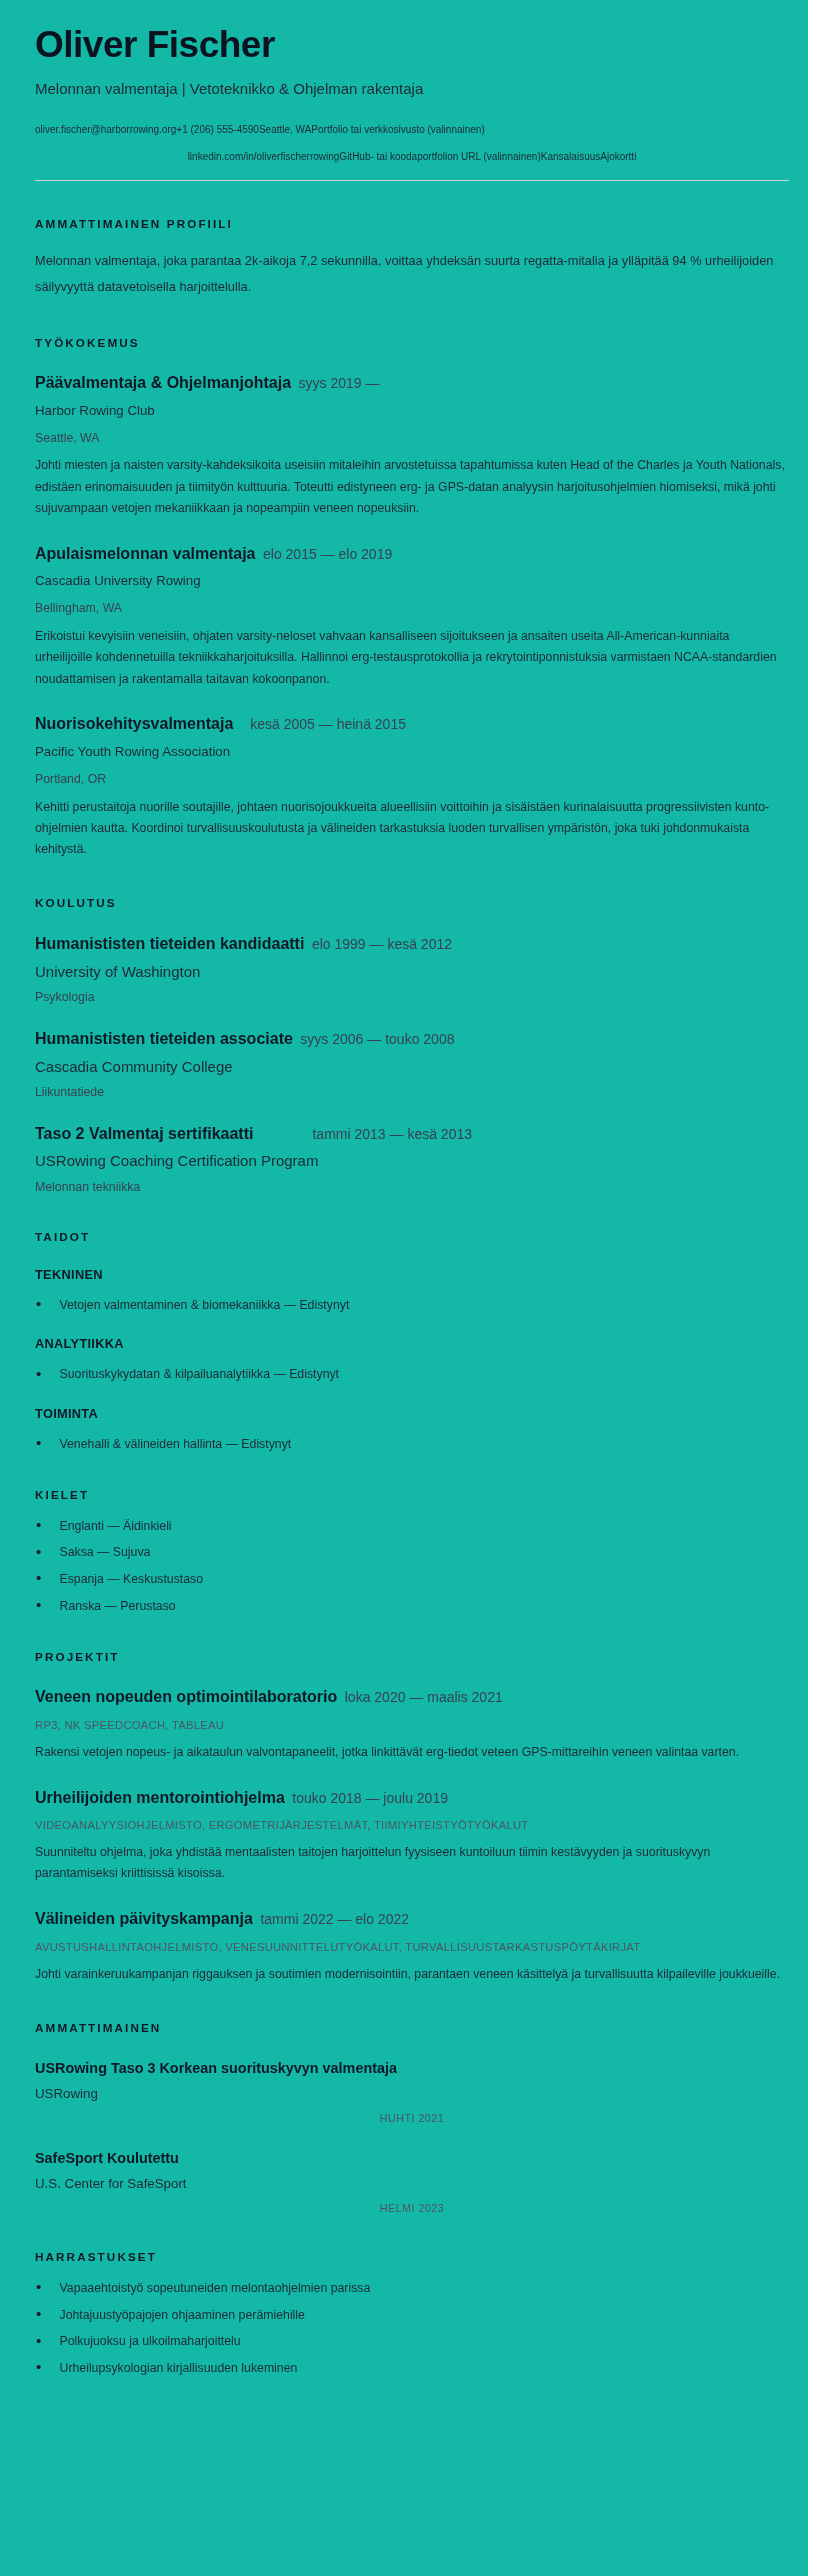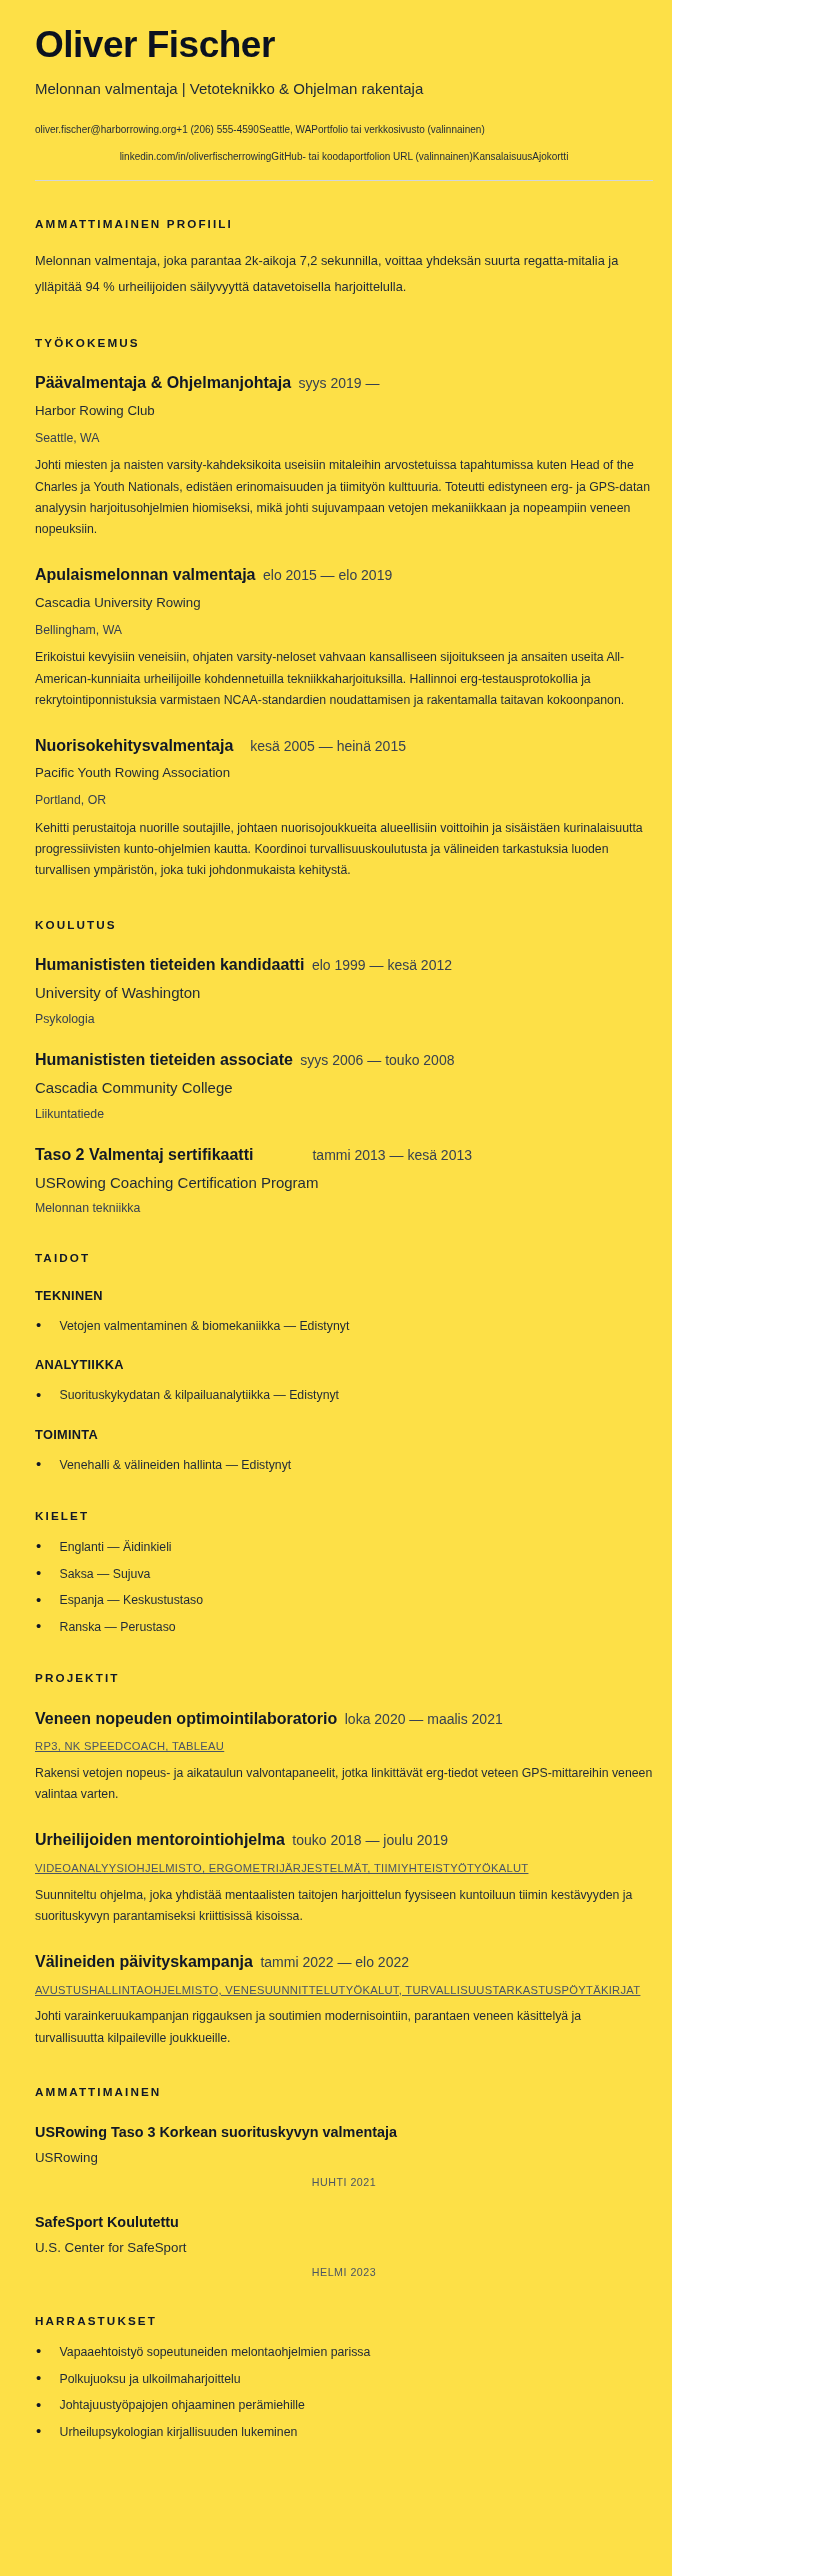--- a/index.html
+++ b/index.html
@@ -1,20 +1,20 @@
 <!DOCTYPE html>
 <html lang="fi" style="font-size:8.5px"><head>
 <meta charset="utf-8">
 <style>
   html,body{margin:0;padding:0;background:#ffffff;}
   .page{
-    width:672px;min-height:2576px;box-sizing:border-box;
+    width:808px;min-height:2576px;box-sizing:border-box;
     padding:23.5px 19px 32px 35px;
     font-family:"Liberation Sans","DejaVu Sans",sans-serif;
-    color:#111827;background:#fde047;
+    color:#111827;background:#14b8a6;
   }
   h1.name{font-size:37px;font-weight:700;margin:0;letter-spacing:-0.5px;color:#0b1220;}
   .subtitle{font-size:15px;margin-top:14px;color:#1f2937;}
   .contact-row{font-size:10px;color:#1f2937;margin-top:27px;line-height:1.25;}
   .contact-row.second{margin-top:15px;text-align:center;}
   .contact-row span{white-space:pre-wrap;}
   hr.header-divider{border:none;border-top:1.1px solid #d1d5db;margin:16px 0 0 0;}
   section{margin-top:36px;}
   h2.section-title{font-size:11.7px;font-weight:700;letter-spacing:2.1px;margin:0;color:#111827;}
   p.profile-text{font-size:12.8px;line-height:26px;margin:18px 0 0 0;color:#1f2937;max-width:760px;}
@@ -29,21 +29,21 @@
   p.entry-desc{font-size:12.3px;line-height:21.3px;color:#1f2937;margin:10.7px 0 0 0;max-width:766px;}
   .edu-school{font-size:15px;color:#1f2937;margin-top:9.6px;}
   .edu-field{font-size:12.3px;color:#374151;margin-top:10.7px;}
   .skill-group{margin-top:23.5px;}
   h3.skill-cat{font-size:12.8px;font-weight:700;letter-spacing:0.3px;margin:0;color:#111827;}
   ul.dotlist{list-style:none;margin:16px 0 0 0;padding:0;}
   .dotlist li{position:relative;padding-left:24.5px;font-size:12.3px;color:#1f2937;margin-top:11.7px;line-height:15px;}
   .dotlist li:first-child{margin-top:0;}
   .dotlist li::before{content:"\2022";position:absolute;left:1.1px;top:-1.6px;font-size:15px;color:#111827;}
   ul.lang-list{margin-top:18px;}
-  .proj-tech{font-size:11.2px;color:#4b5563;letter-spacing:0.3px;margin-top:12.8px;text-decoration:underline;}
+  .proj-tech{font-size:11.2px;color:#4b5563;letter-spacing:0.3px;margin-top:12.8px;}
   .cert-name{font-size:14.4px;font-weight:700;margin:0;color:#111827;}
   .cert-org{font-size:13.3px;color:#1f2937;margin-top:10.7px;}
   .cert-date{font-size:10.7px;color:#4b5563;letter-spacing:0.5px;margin-top:10.7px;text-align:center;}
 </style>
 </head>
 <body>
 
 <div class="page">
 
   <header>
@@ -181,20 +181,20 @@
       <h3 class="cert-name">SafeSport Koulutettu</h3>
       <div class="cert-org">U.S. Center for SafeSport</div>
       <div class="cert-date">HELMI 2023</div>
     </article>
   </section>
 
   <section>
     <h2 class="section-title">HARRASTUKSET</h2>
     <ul class="dotlist lang-list">
       <li>Vapaaehtoistyö sopeutuneiden melontaohjelmien parissa</li>
+      <li>Johtajuustyöpajojen ohjaaminen perämiehille</li>
       <li>Polkujuoksu ja ulkoilmaharjoittelu</li>
-      <li>Johtajuustyöpajojen ohjaaminen perämiehille</li>
       <li>Urheilupsykologian kirjallisuuden lukeminen</li>
     </ul>
   </section>
 
 </div>
 
 
 </body></html>

